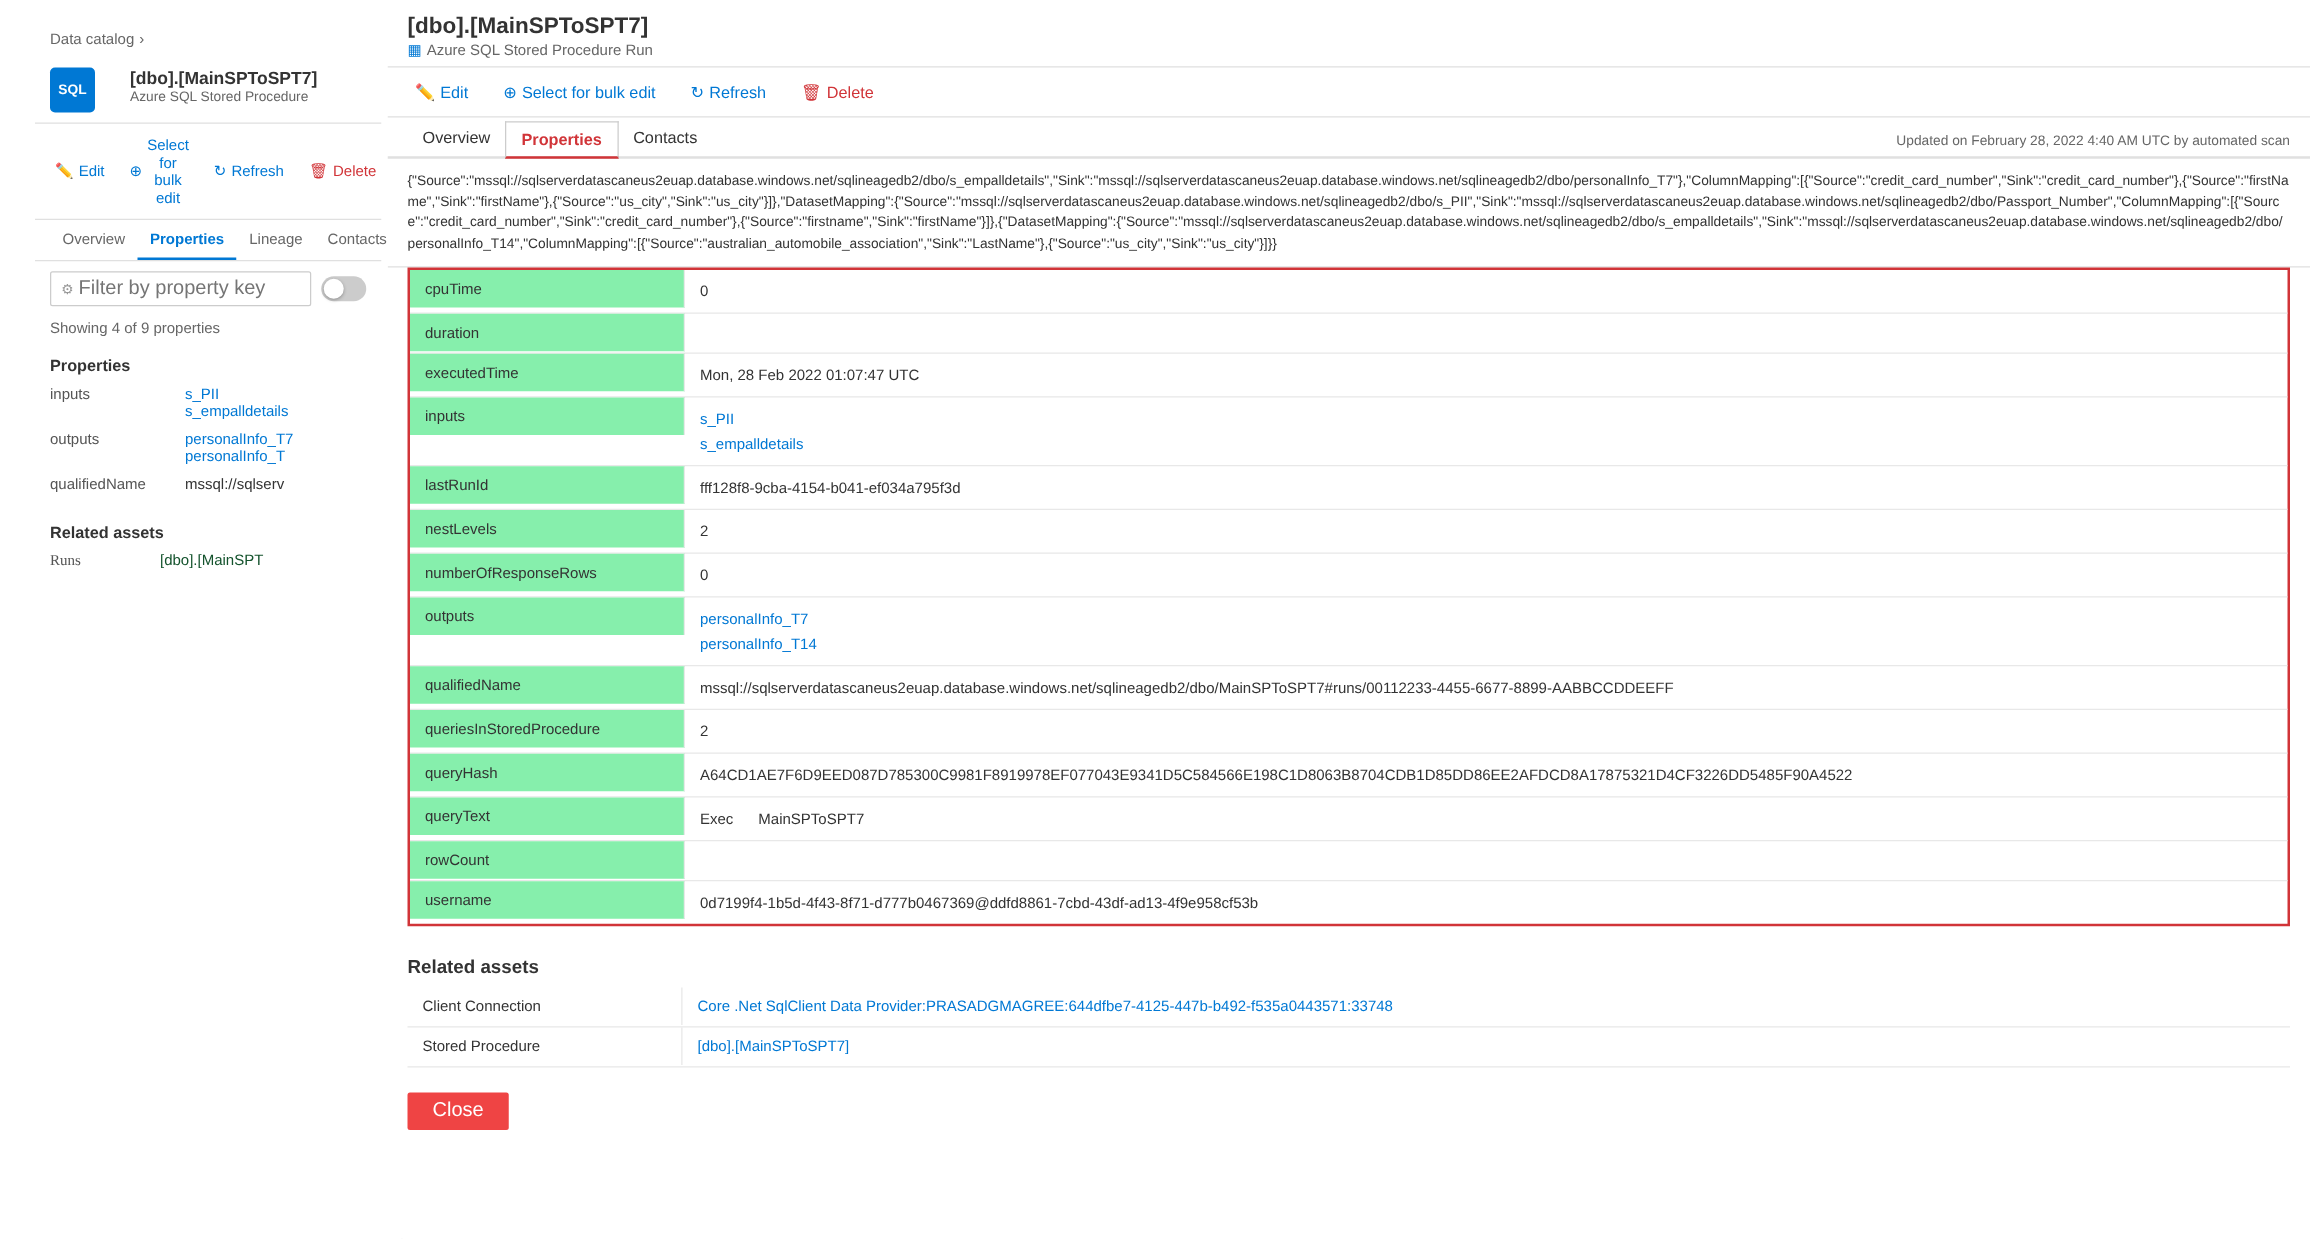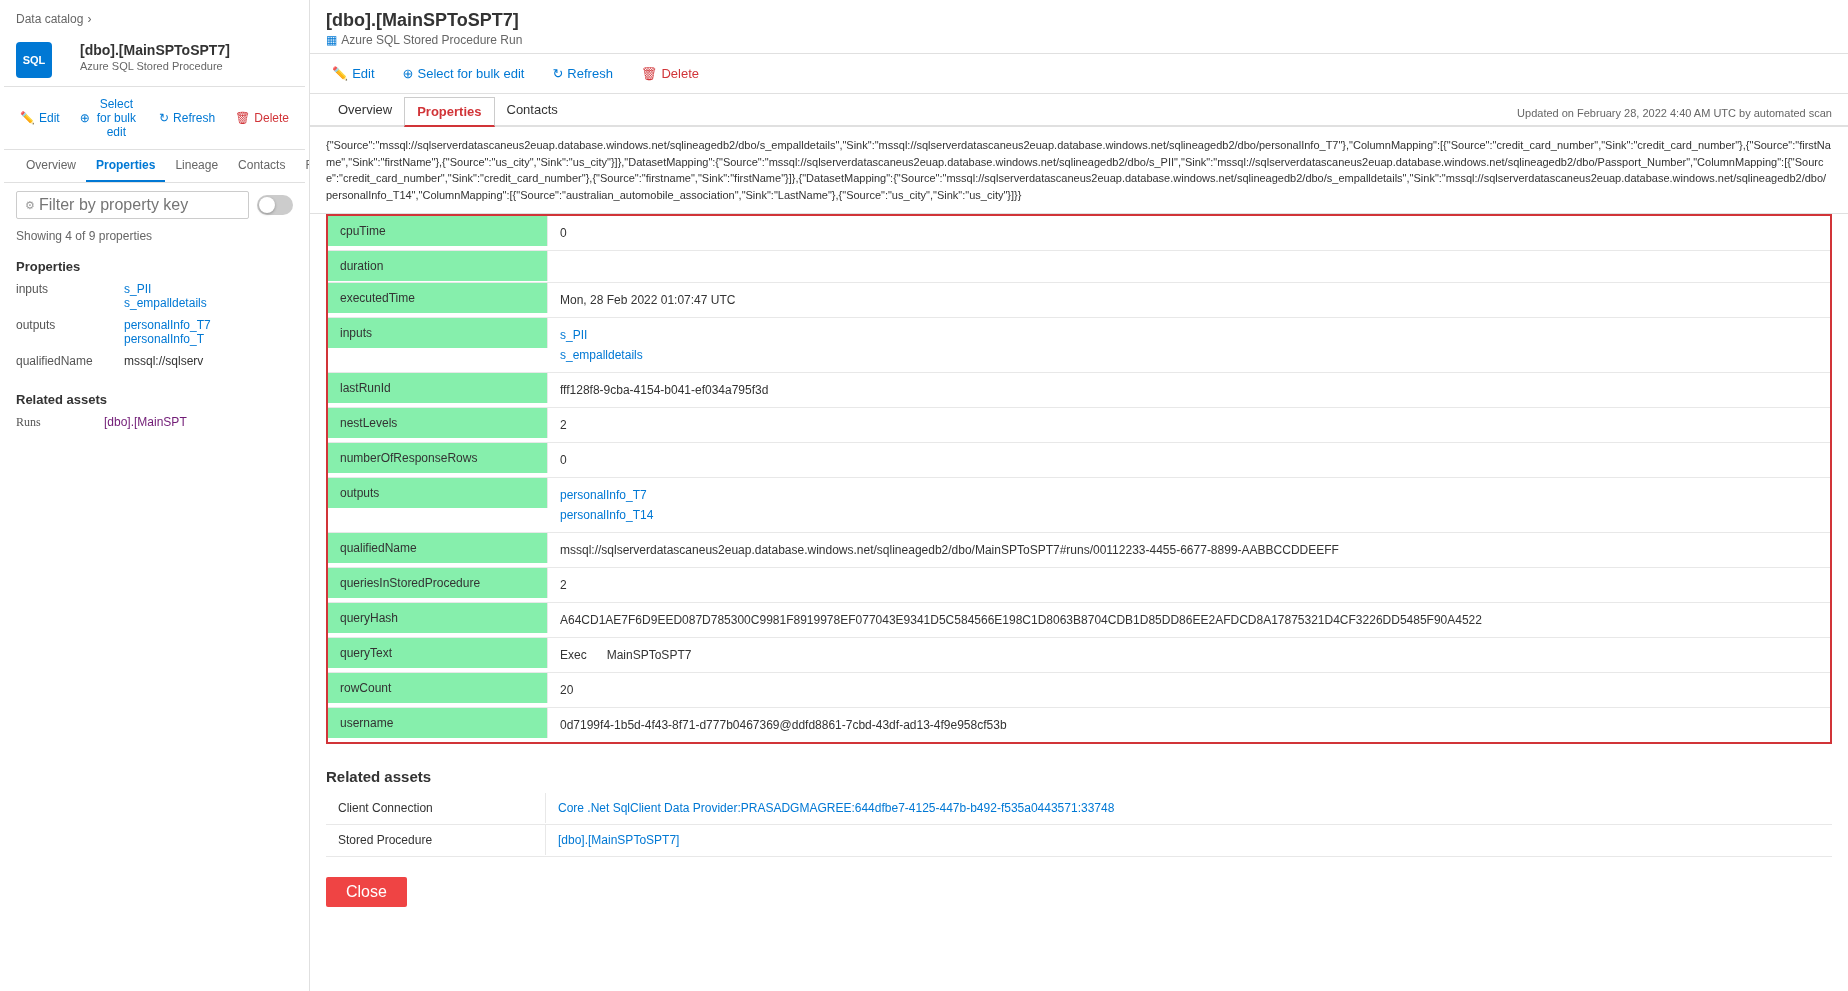--- a/index.html
+++ b/index.html
@@ -1,26 +1,26 @@
 <!DOCTYPE html>
 <html><head>
   <meta charset="utf-8">
   <style>
     * { box-sizing: border-box; margin: 0; padding: 0; }
     body { font-family: 'Segoe UI', Arial, sans-serif; font-size: 13px; color: #333; background: #fff; overflow: hidden; }
 
     
     .left-panel {
       position: absolute;
-      left: 0; top: 0;
+      left: 12px; top: 0;
       width: 310px;
       height: 991px;
       border-right: 1px solid #e0e0e0;
       background: #fff;
-      padding: 4px;
+      padding: 16px;
       overflow: hidden;
     }
 
     .breadcrumb {
       padding: 8px 12px;
       font-size: 12px;
       color: #0078d4;
       cursor: pointer;
       display: flex;
       align-items: center;
@@ -117,21 +117,21 @@
     .prop-val.plain { color: #333; }
 
     .related-assets-section { margin-top: 12px; }
     .related-row {
       padding: 4px 12px;
       display: flex;
       align-items: flex-start;
       gap: 8px;
     }
     .related-key { font-size: 12px; color: #555; min-width: 80px; font-family: Liberation Serif, serif; }
-    .related-val { font-size: 12px; color: #701a75; }
+    .related-val { font-size: 12px; color: #14532d; }
 
     
     .right-panel {
       position: absolute;
       left: 310px; top: 0;
       width: calc(1848px - 310px);
       height: 991px;
       background: #fff;
       overflow: hidden;
     }
@@ -465,21 +465,20 @@
         <div class="props-value">A64CD1AE7F6D9EED087D785300C9981F8919978EF077043E9341D5C584566E198C1D8063B8704CDB1D85DD86EE2AFDCD8A17875321D4CF3226DD5485F90A4522</div>
       </div>
 
       <div class="props-row">
         <div class="props-key">queryText</div>
         <div class="props-value">Exec &nbsp;&nbsp;&nbsp;&nbsp; MainSPToSPT7</div>
       </div>
 
       <div class="props-row">
         <div class="props-key">rowCount</div>
-        <div class="props-value">20</div>
       </div>
 
       <div class="props-row">
         <div class="props-key">username</div>
         <div class="props-value">0d7199f4-1b5d-4f43-8f71-d777b0467369@ddfd8861-7cbd-43df-ad13-4f9e958cf53b</div>
       </div>
     </div>
 
     <div class="related-assets-main">
       <div class="related-title">Related assets</div>

